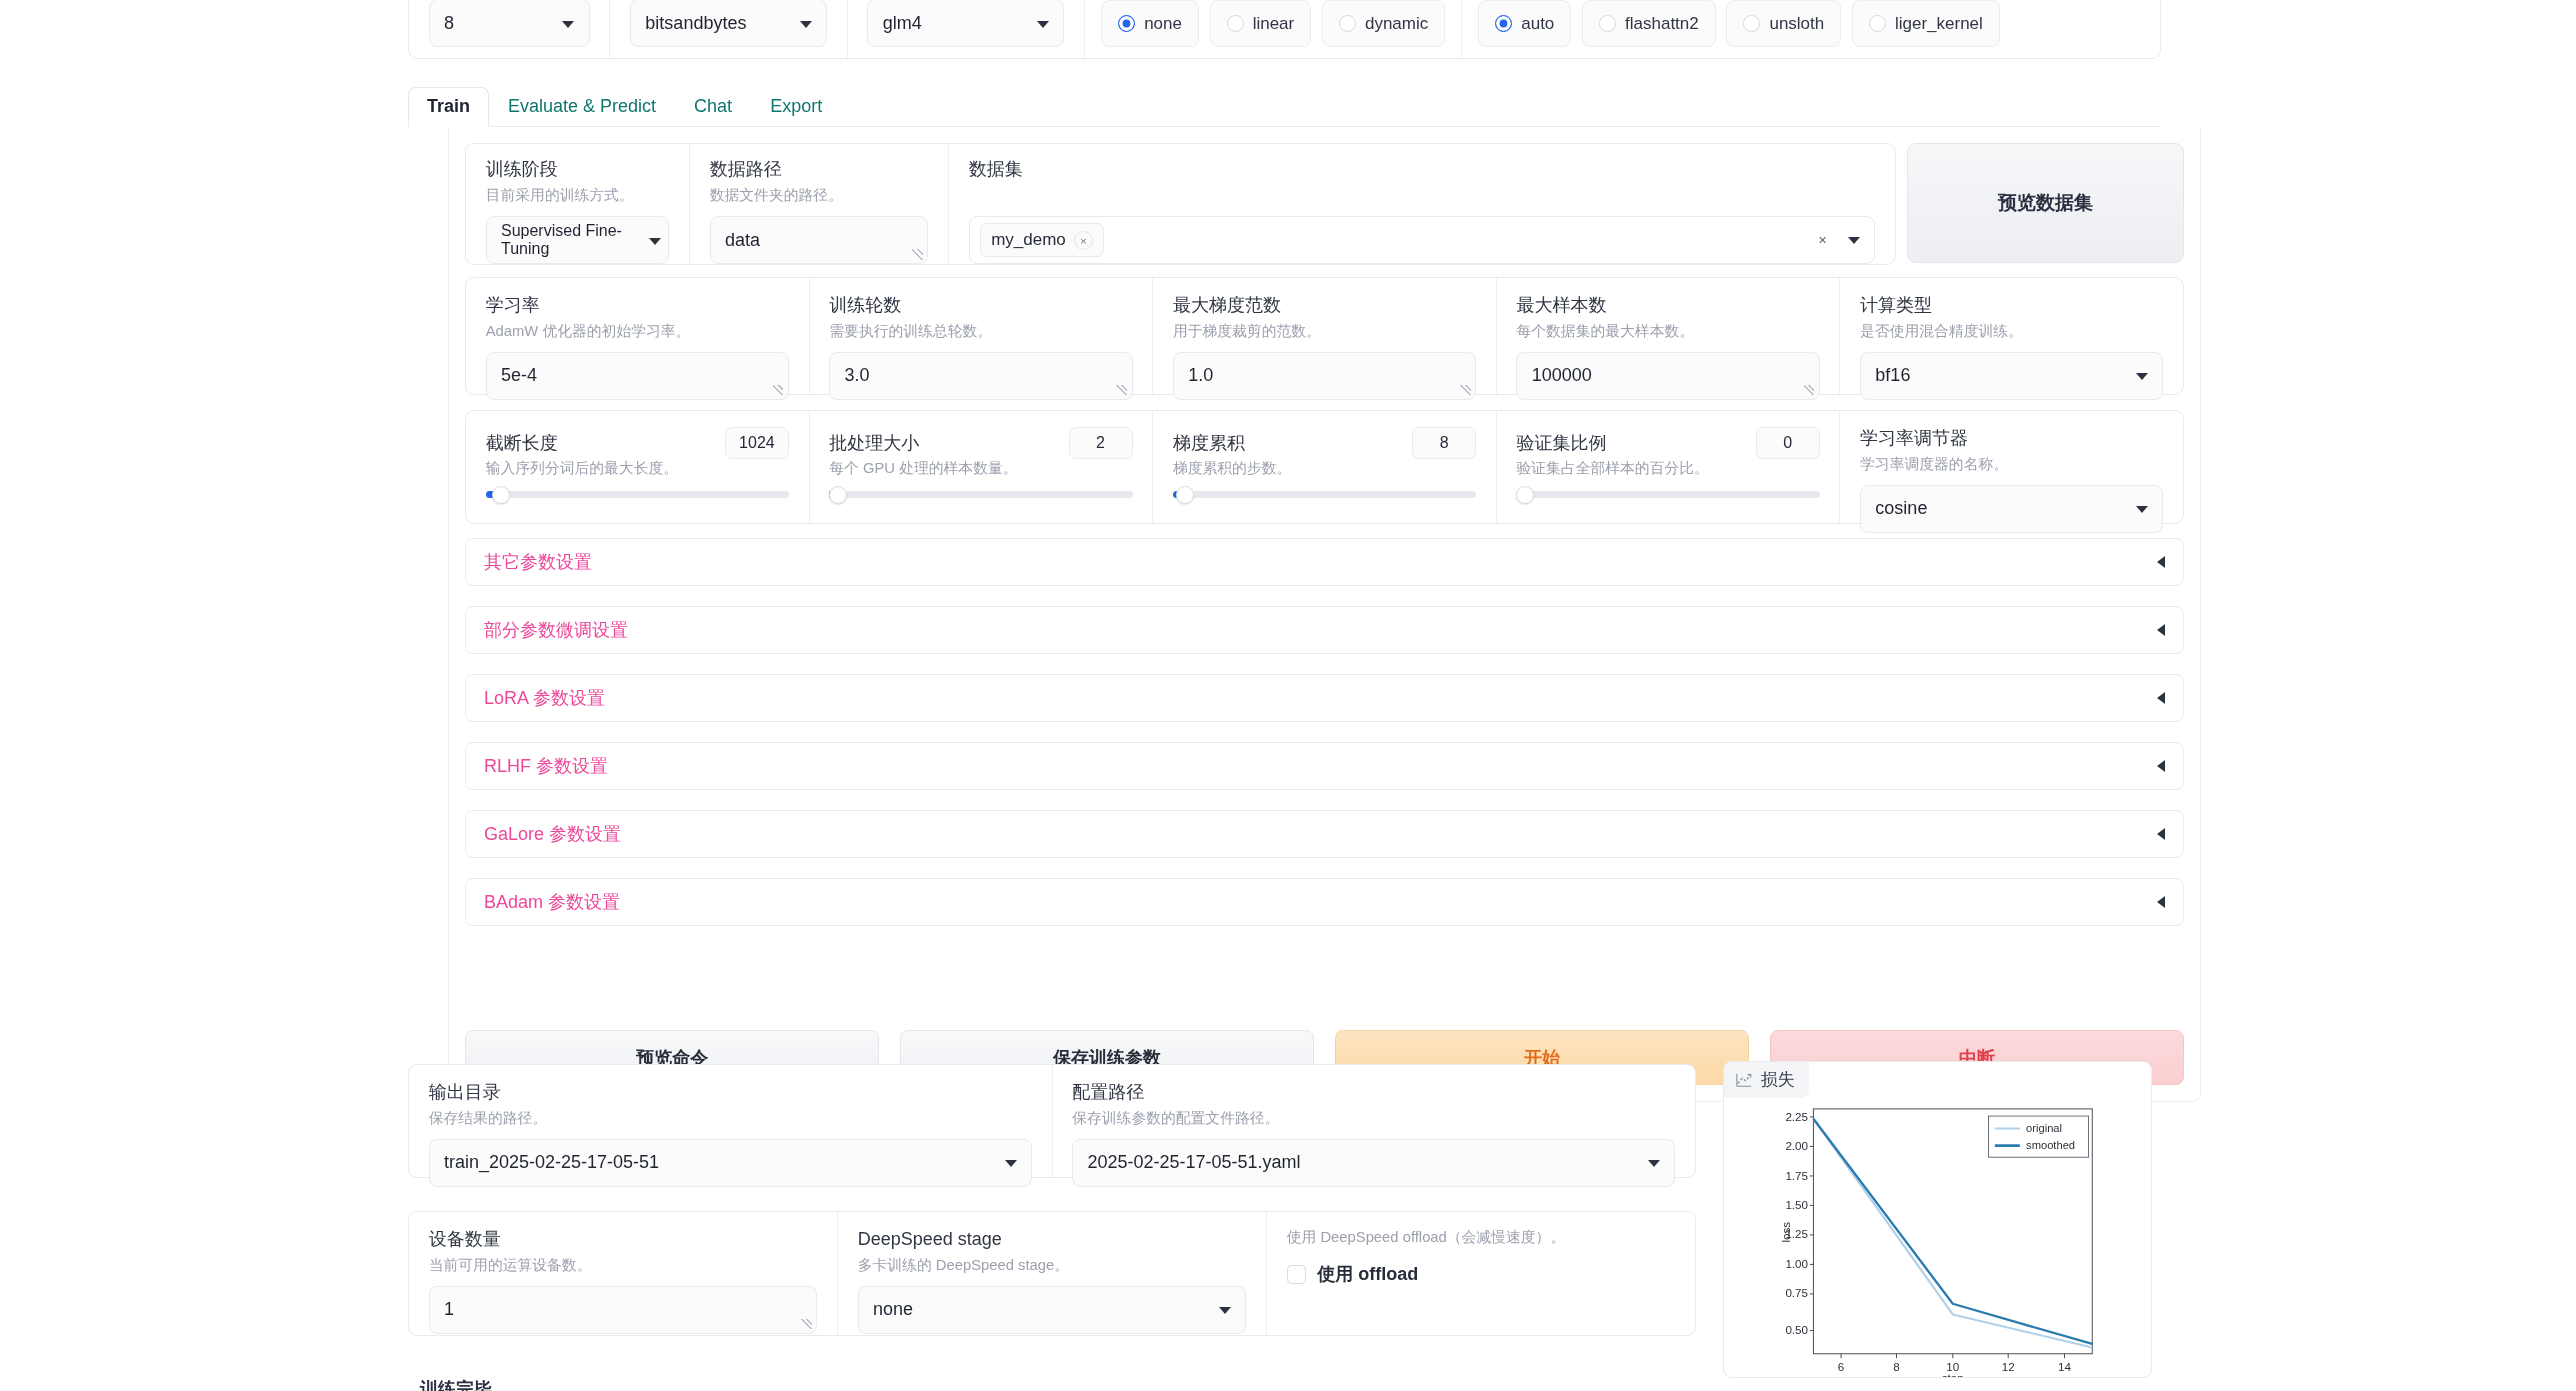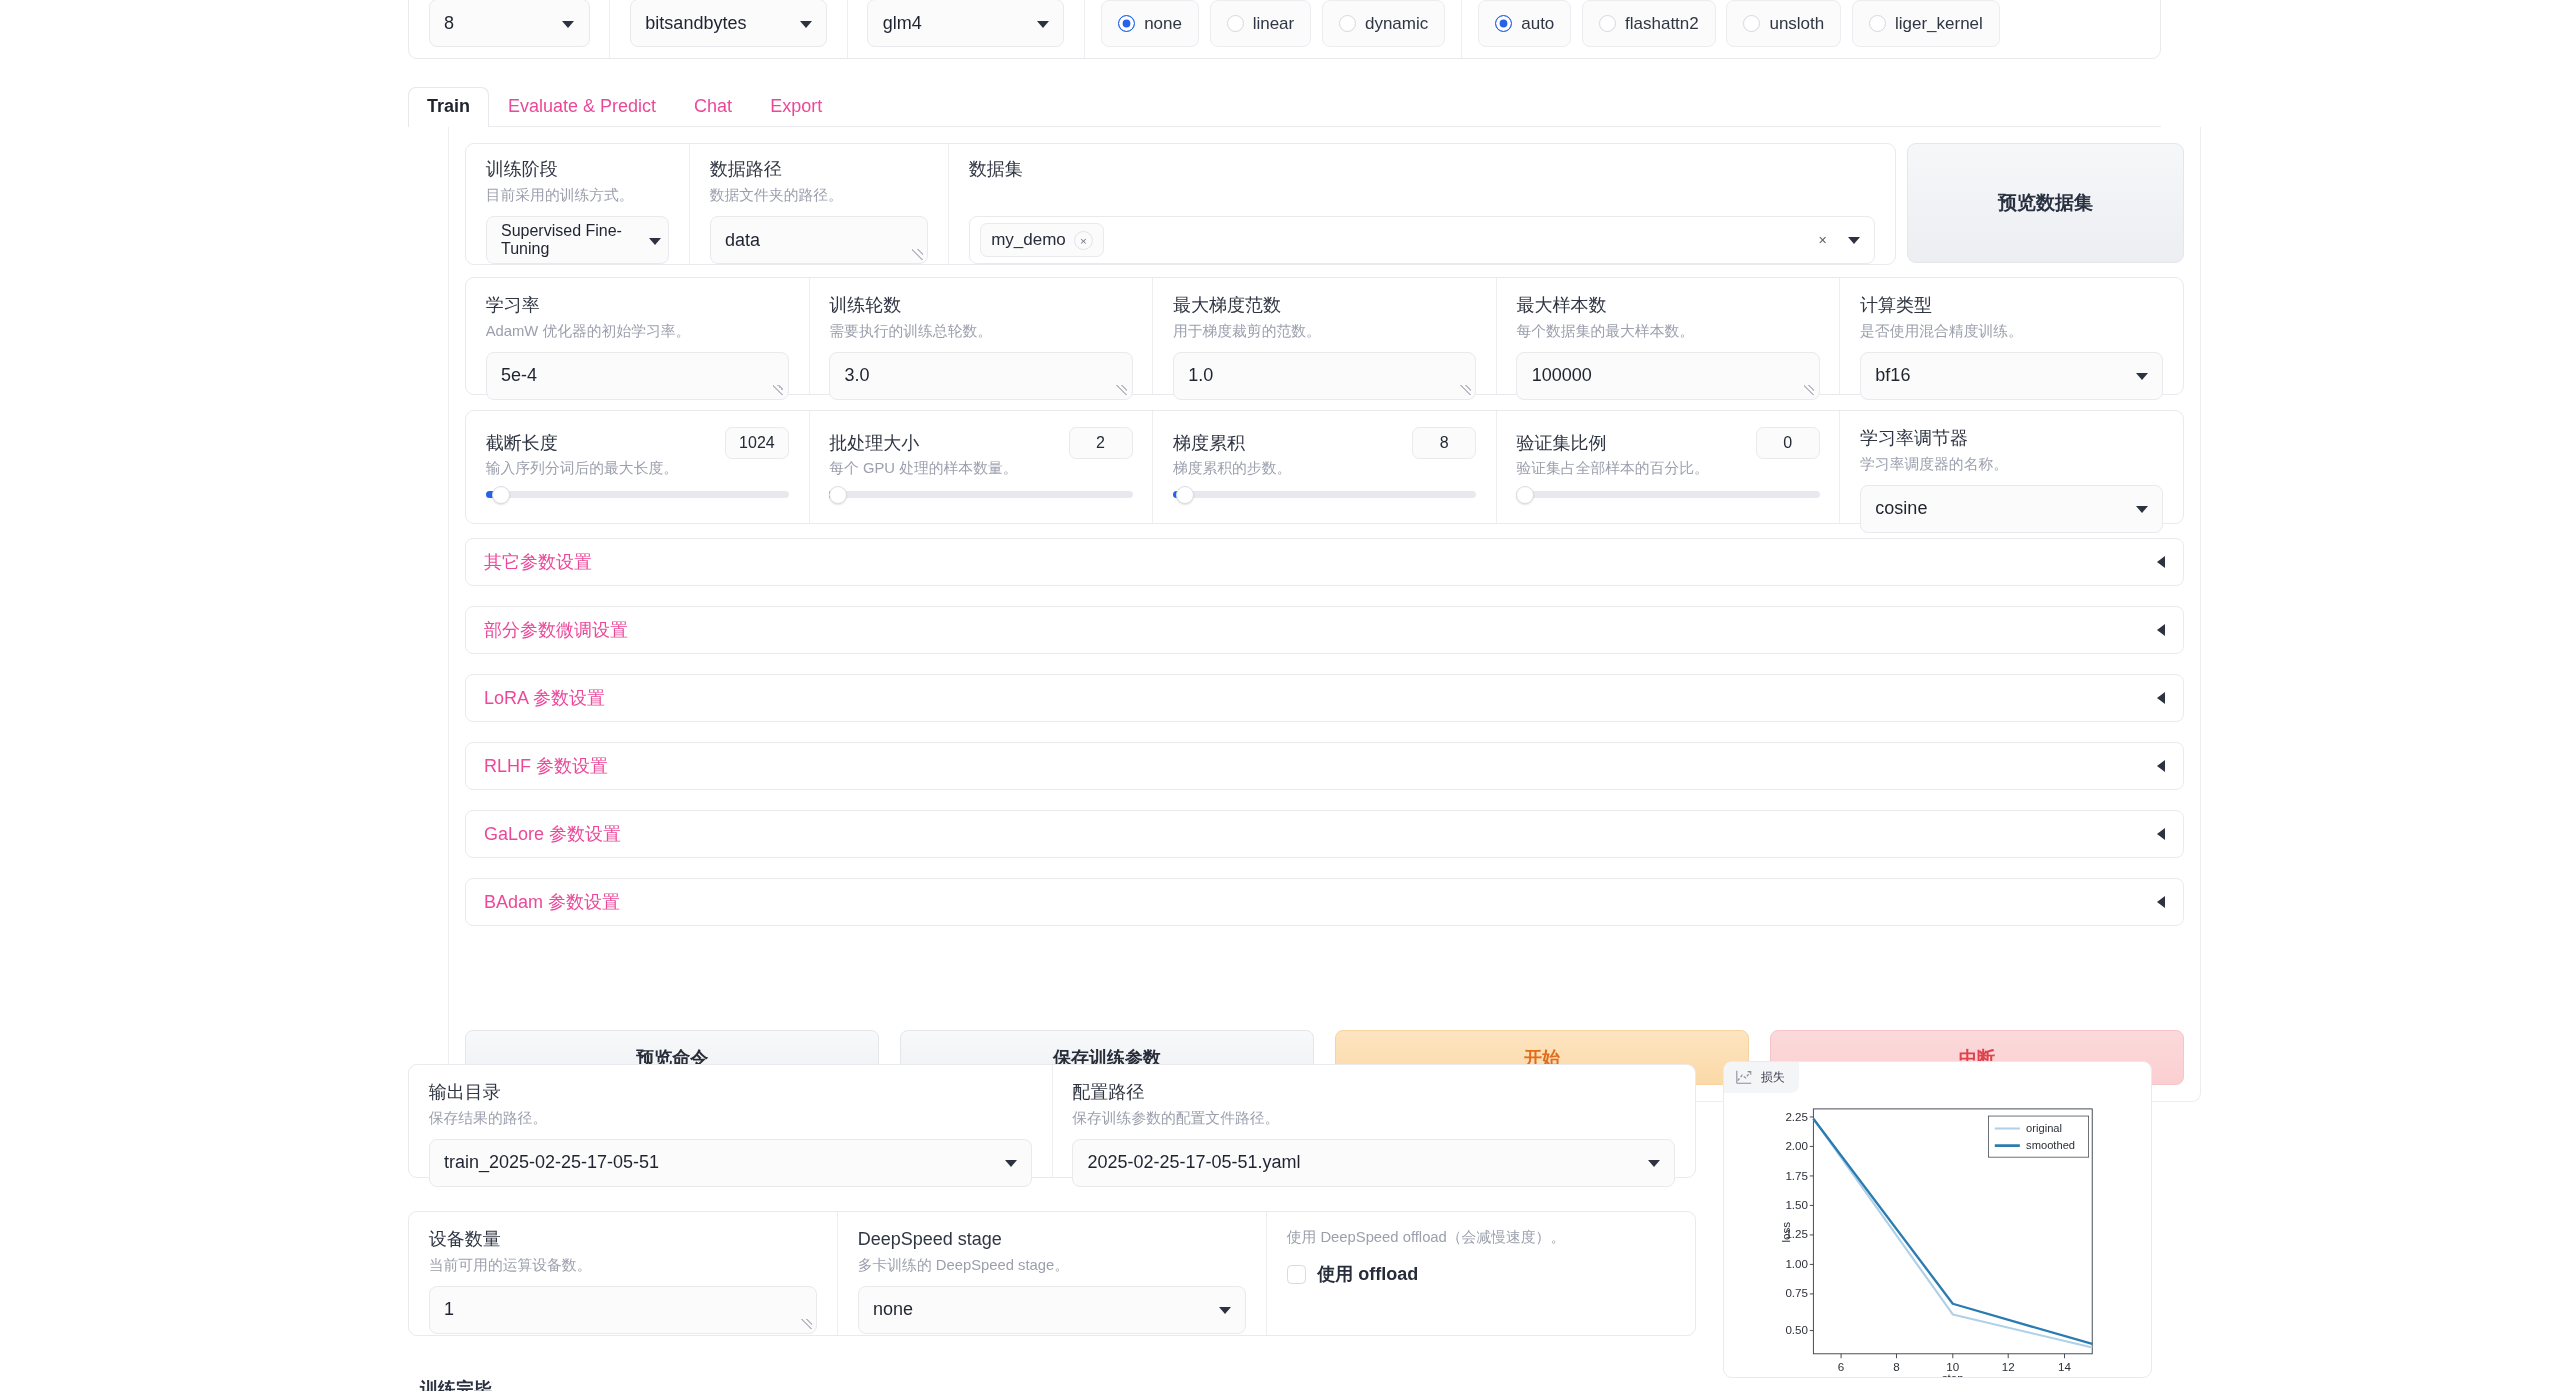--- a/index.html
+++ b/index.html
@@ -109,21 +109,21 @@
   
   .tabs {
     position: absolute;
     left: 408px; top: 86px;
     width: 1753px; height: 41px;
     display: flex;
     align-items: flex-end;
     border-bottom: 0.9px solid #ebebef;
   }
   .tab {
-    font-size: 18px; color: #ec4899;
+    font-size: 18px; color: #0f766e;
     padding: 9px 18px 9.8px 18px;
     border: 0.9px solid transparent;
     border-bottom: none;
     border-radius: 8px 8px 0 0;
     line-height: 19.7px;
   }
   .tab.active {
     color: #1e2430; font-weight: bold;
     background: #fff;
     border-color: #e7e7ec;
@@ -283,21 +283,21 @@
     background: #fff;
     border: 0.9px solid #eaeaee;
     border-radius: 9px;
     overflow: hidden;
   }
   .losshdr {
     display: inline-flex; align-items: center; gap: 8px;
     background: #f4f5f7;
     border-bottom-right-radius: 8px;
     padding: 6.3px 14.3px 6.3px 10.7px;
-    font-size: 12px; color: #3b4150;
+    font-size: 17px; color: #3b4150;
   }
   .chartbox { position: absolute; left: 0; top: 36px; width: 429px; height: 281px; }
 
   .train-status {
     position: absolute; left: 420px; top: 1377px;
     font-size: 18px; color: #2b3140; font-weight: bold;
   }
 </style>
 </head>
 <body>

